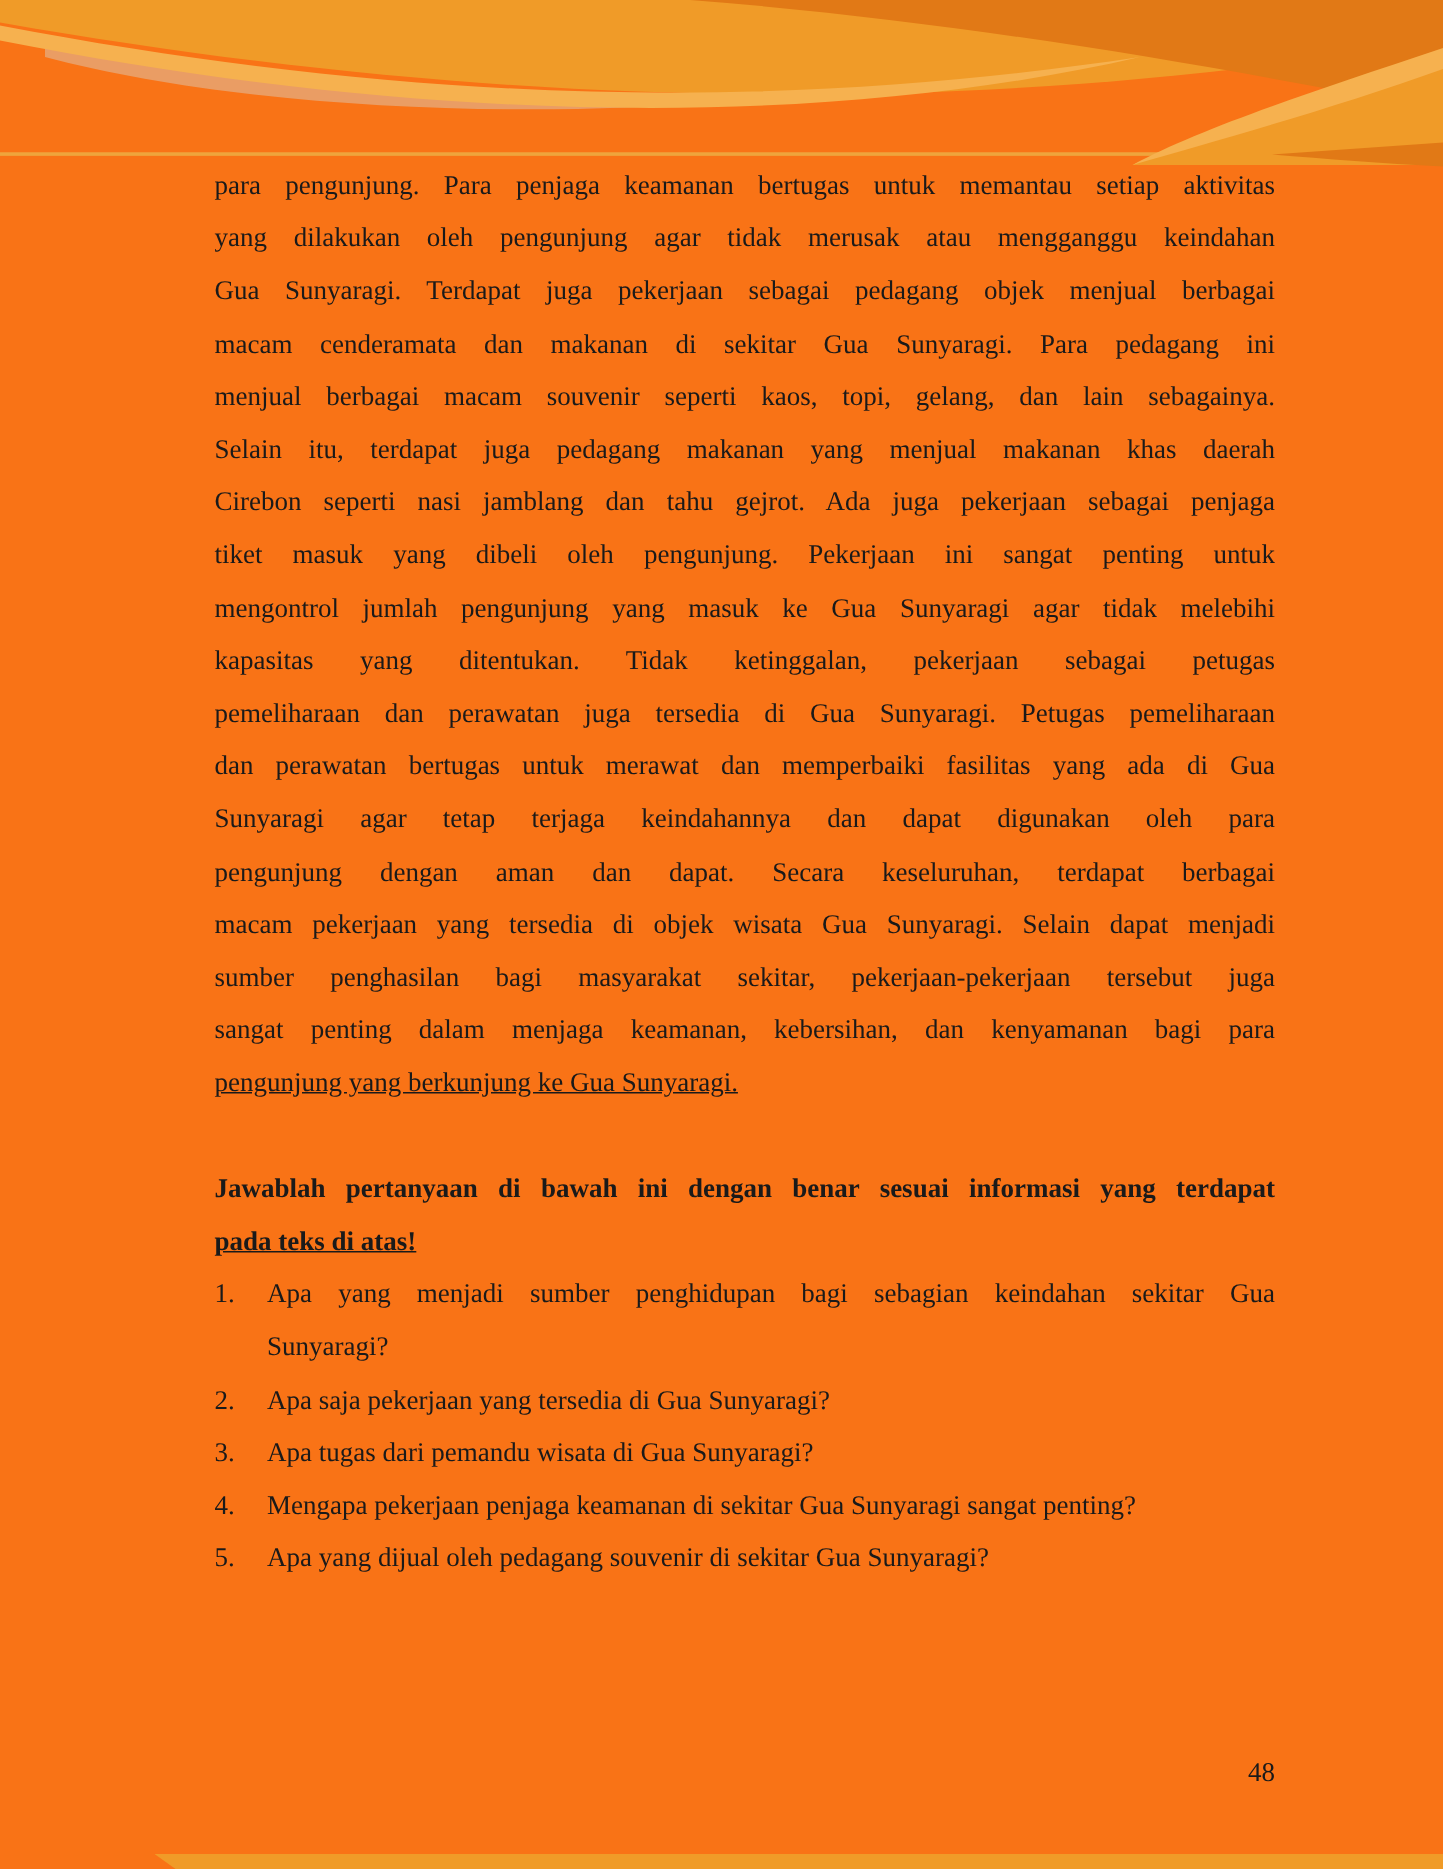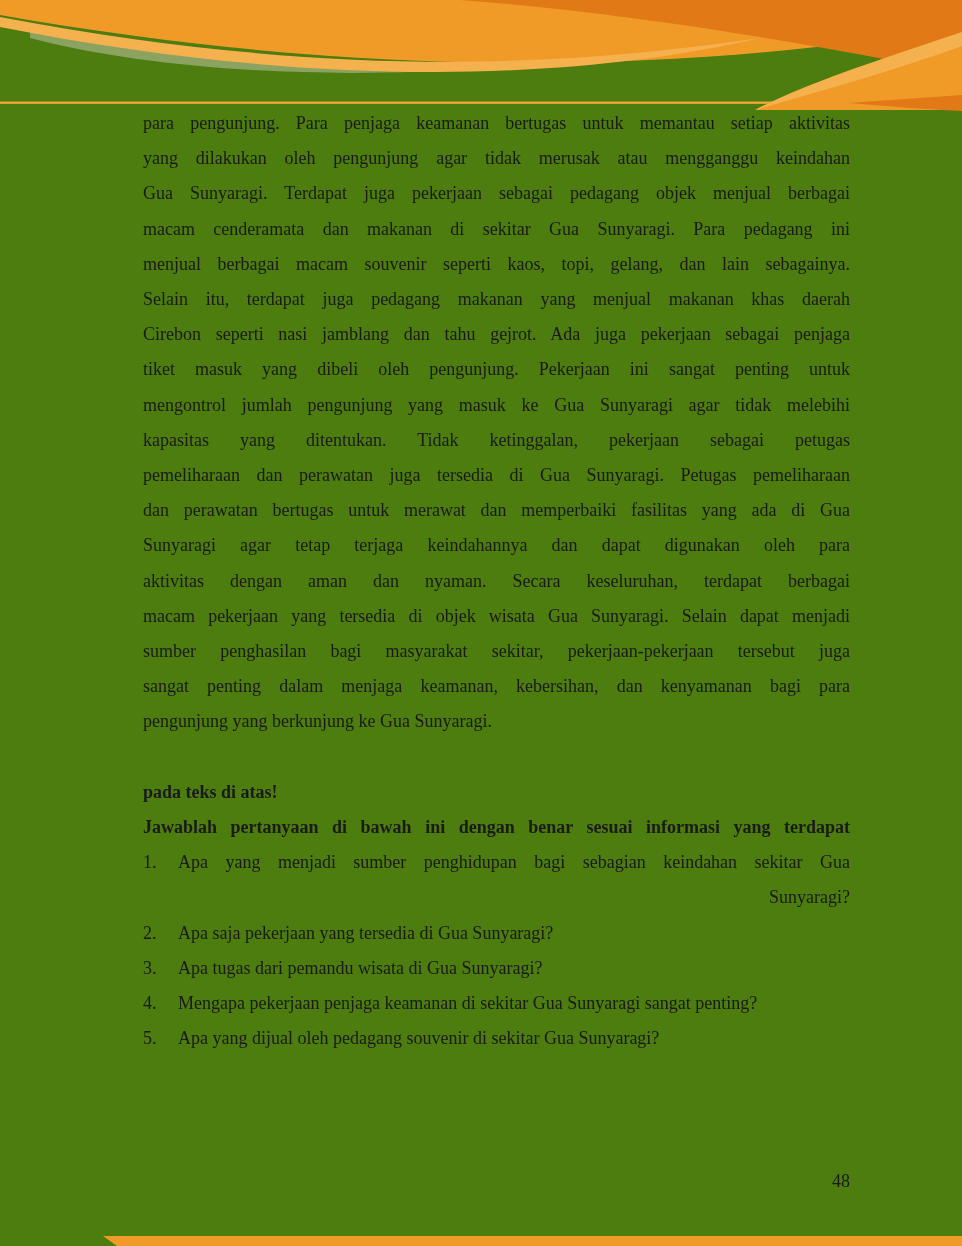--- a/index.html
+++ b/index.html
@@ -1,38 +1,38 @@
 <!DOCTYPE html>
 <html><head>
 <meta charset="utf-8">
 <style>
   html,body{margin:0;padding:0;background:#ffffff;}
   .page{
     position:relative;
     width:962px;height:1246px;
-    background:#4d7c0f;
+    background:#f97316;
     font-family:"Liberation Serif", serif;
     color:#1a1a1a;
     overflow:hidden;
   }
   .header-graphic{position:absolute;top:0;left:0;width:962px;height:112px;display:block;}
   .content{
     position:absolute;
     left:143px;top:106px;width:707px;
     font-size:18px;line-height:35.2px;
   }
   .jl{ text-align:justify; text-align-last:justify; white-space:normal; }
-  .jl.last{ text-align-last:left; }
+  .jl.last{ text-align-last:left;text-decoration:underline; }
   .heading{ font-weight:bold; margin-top:35.2px; }
   .questions{ margin-top:0; }
   .q{ display:flex; }
   .qnum{ flex:0 0 35px; }
   .qtext{ flex:1 1 auto; }
   .qtext .jl{ text-align:justify; text-align-last:justify; }
-  .qtext .plain{ text-align:right; }
+  .qtext .plain{ text-align:left; }
   .page-number{
     position:absolute; top:1136px; right:112px;
     font-size:18px; line-height:22px;margin-top:34px;
   }
   .footer-bar{
     position:absolute; left:103px; right:0; bottom:0; height:10px;
     background:#f09b28;
     clip-path:polygon(14px 100%, 0 0, 100% 0, 100% 100%);
   }
 </style>
@@ -69,30 +69,30 @@
       <div class="jl">macam cenderamata dan makanan di sekitar Gua Sunyaragi. Para pedagang ini</div>
       <div class="jl">menjual berbagai macam souvenir seperti kaos, topi, gelang, dan lain sebagainya.</div>
       <div class="jl">Selain itu, terdapat juga pedagang makanan yang menjual makanan khas daerah</div>
       <div class="jl">Cirebon seperti nasi jamblang dan tahu gejrot. Ada juga pekerjaan sebagai penjaga</div>
       <div class="jl">tiket masuk yang dibeli oleh pengunjung. Pekerjaan ini sangat penting untuk</div>
       <div class="jl">mengontrol jumlah pengunjung yang masuk ke Gua Sunyaragi agar tidak melebihi</div>
       <div class="jl">kapasitas yang ditentukan. Tidak ketinggalan, pekerjaan sebagai petugas</div>
       <div class="jl">pemeliharaan dan perawatan juga tersedia di Gua Sunyaragi. Petugas pemeliharaan</div>
       <div class="jl">dan perawatan bertugas untuk merawat dan memperbaiki fasilitas yang ada di Gua</div>
       <div class="jl">Sunyaragi agar tetap terjaga keindahannya dan dapat digunakan oleh para</div>
-      <div class="jl">aktivitas dengan aman dan nyaman. Secara keseluruhan, terdapat berbagai</div>
+      <div class="jl">pengunjung dengan aman dan dapat. Secara keseluruhan, terdapat berbagai</div>
       <div class="jl">macam pekerjaan yang tersedia di objek wisata Gua Sunyaragi. Selain dapat menjadi</div>
       <div class="jl">sumber penghasilan bagi masyarakat sekitar, pekerjaan-pekerjaan tersebut juga</div>
       <div class="jl">sangat penting dalam menjaga keamanan, kebersihan, dan kenyamanan bagi para</div>
       <div class="jl last">pengunjung yang berkunjung ke Gua Sunyaragi.</div>
     </div>
 
     <div class="heading">
+      <div class="jl">Jawablah pertanyaan di bawah ini dengan benar  sesuai informasi yang terdapat</div>
       <div class="jl last">pada teks di atas!</div>
-      <div class="jl">Jawablah pertanyaan di bawah ini dengan benar  sesuai informasi yang terdapat</div>
     </div>
 
     <div class="questions">
 
       <div class="q">
         <span class="qnum">1.</span>
         <div class="qtext">
           <div class="jl">Apa yang menjadi sumber penghidupan bagi sebagian keindahan sekitar Gua</div>
           <div class="plain">Sunyaragi?</div>
         </div>

